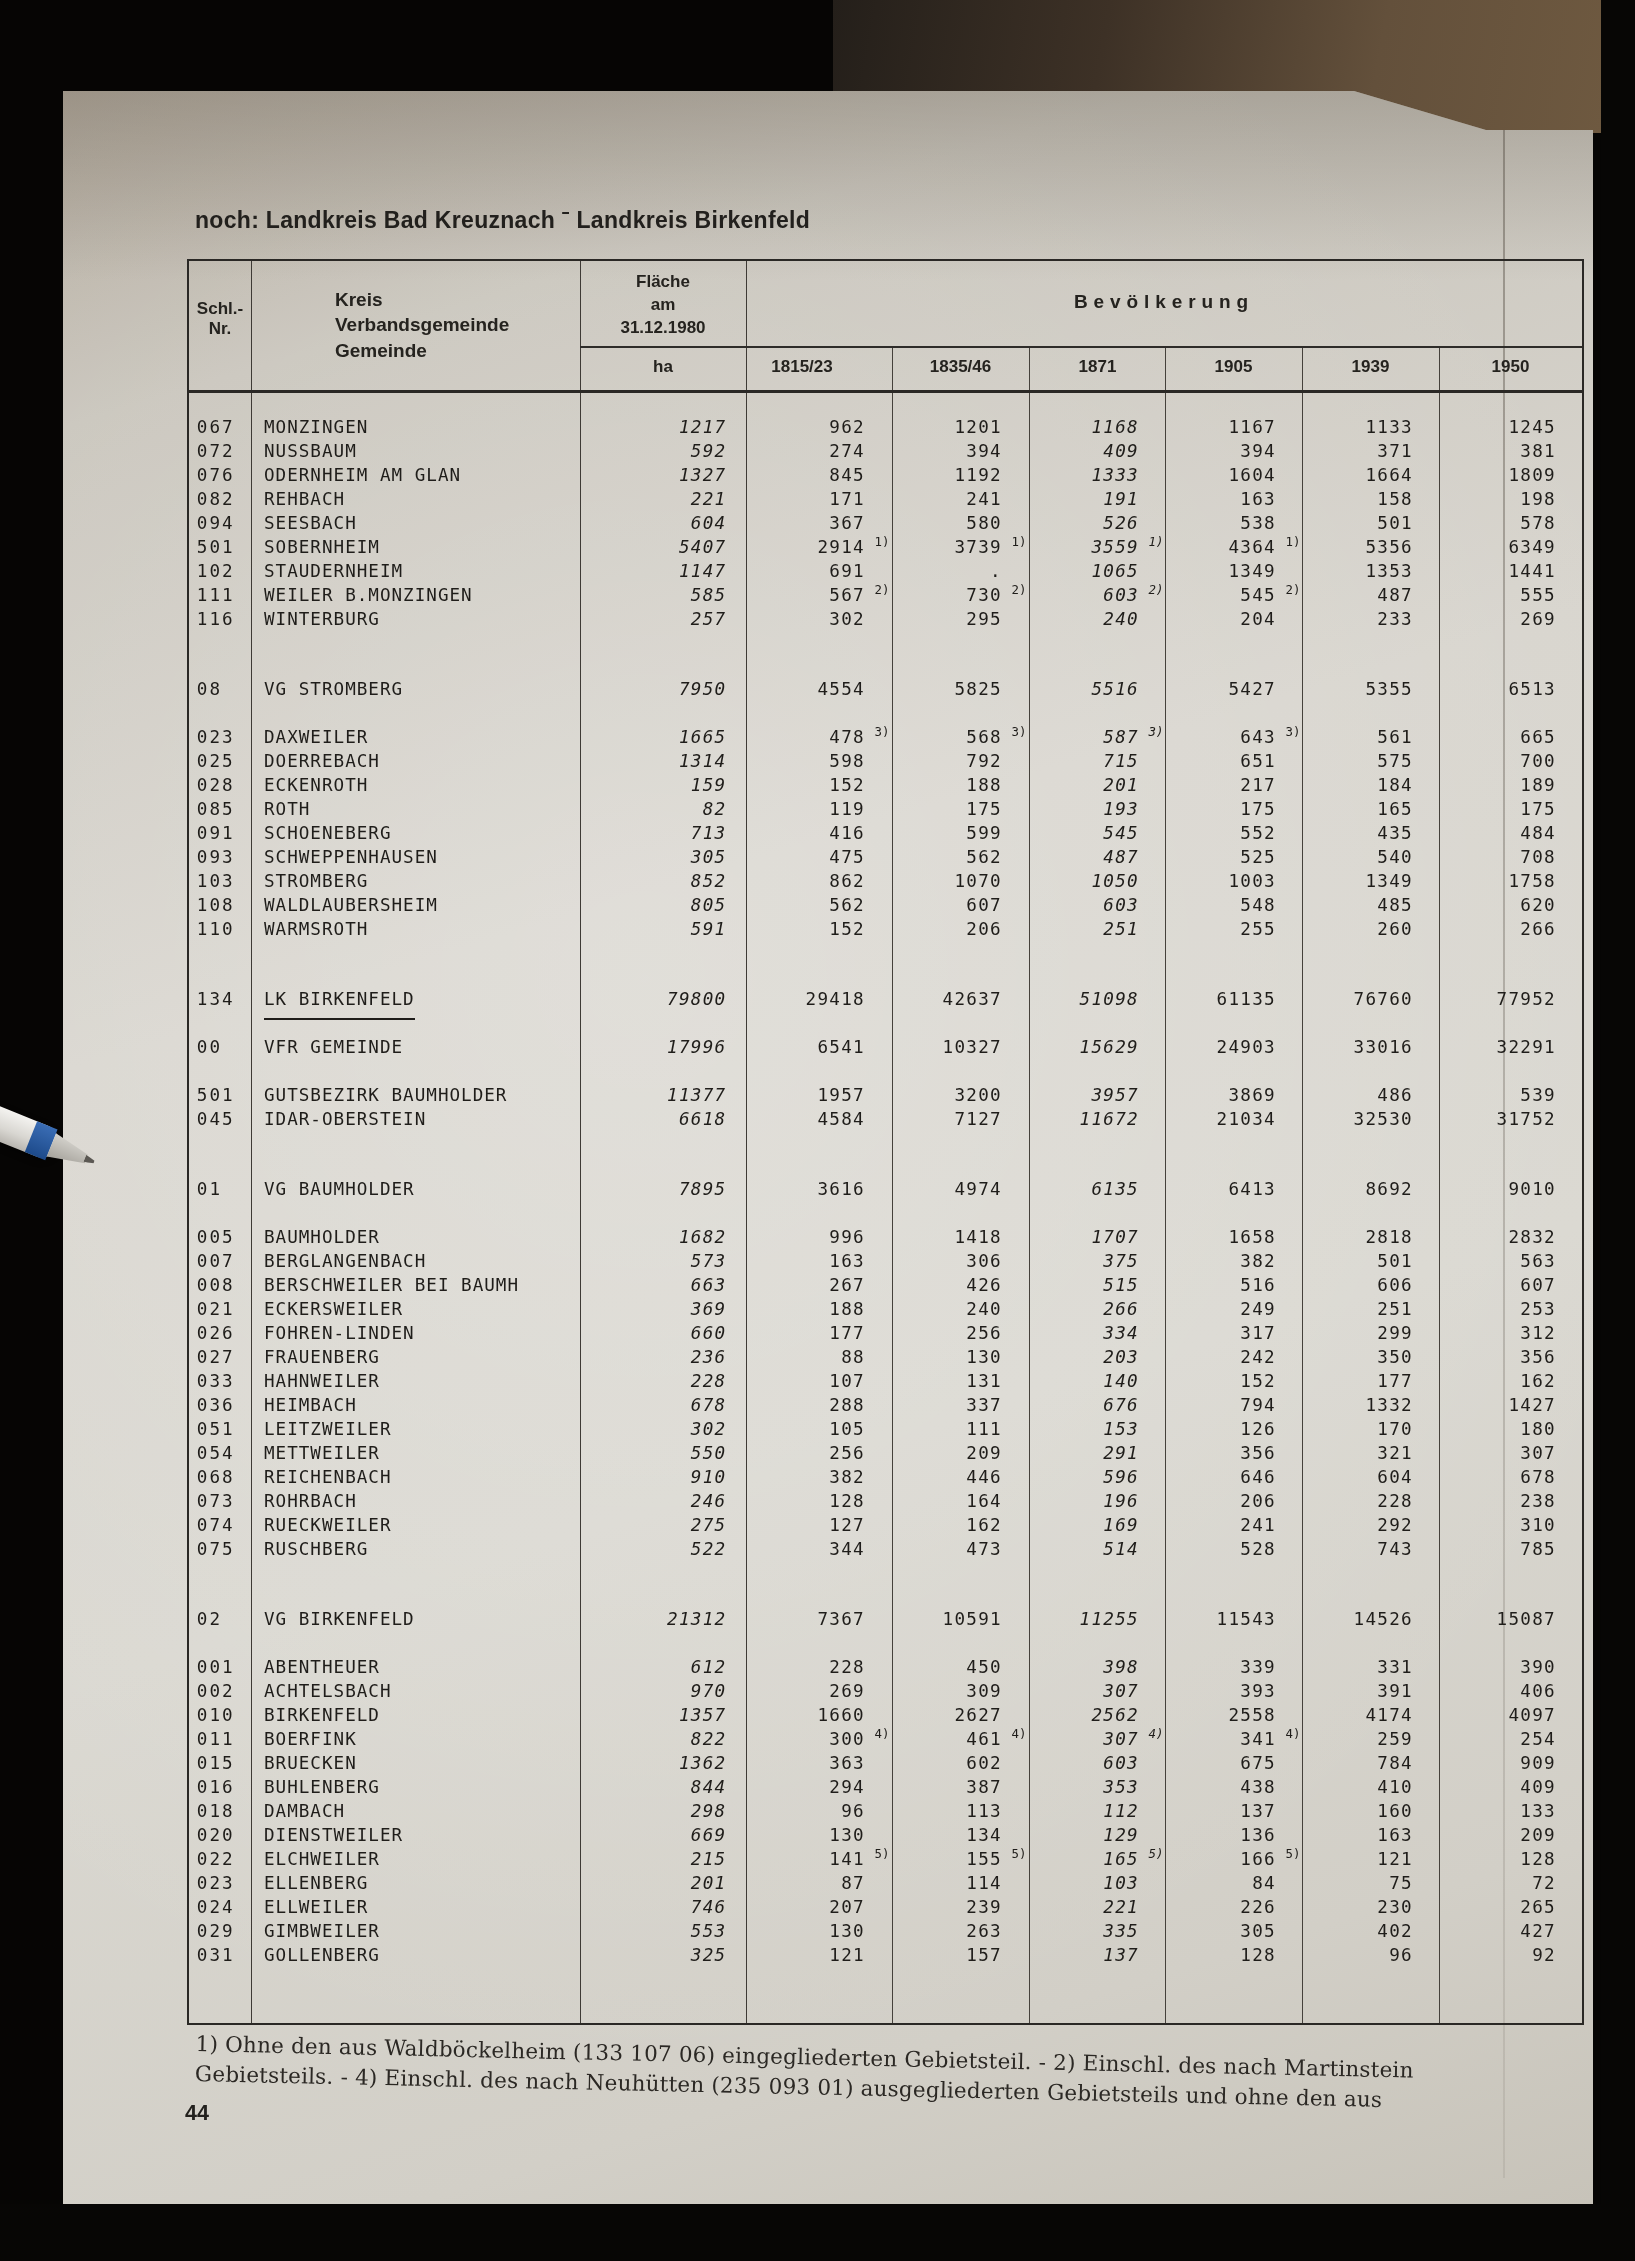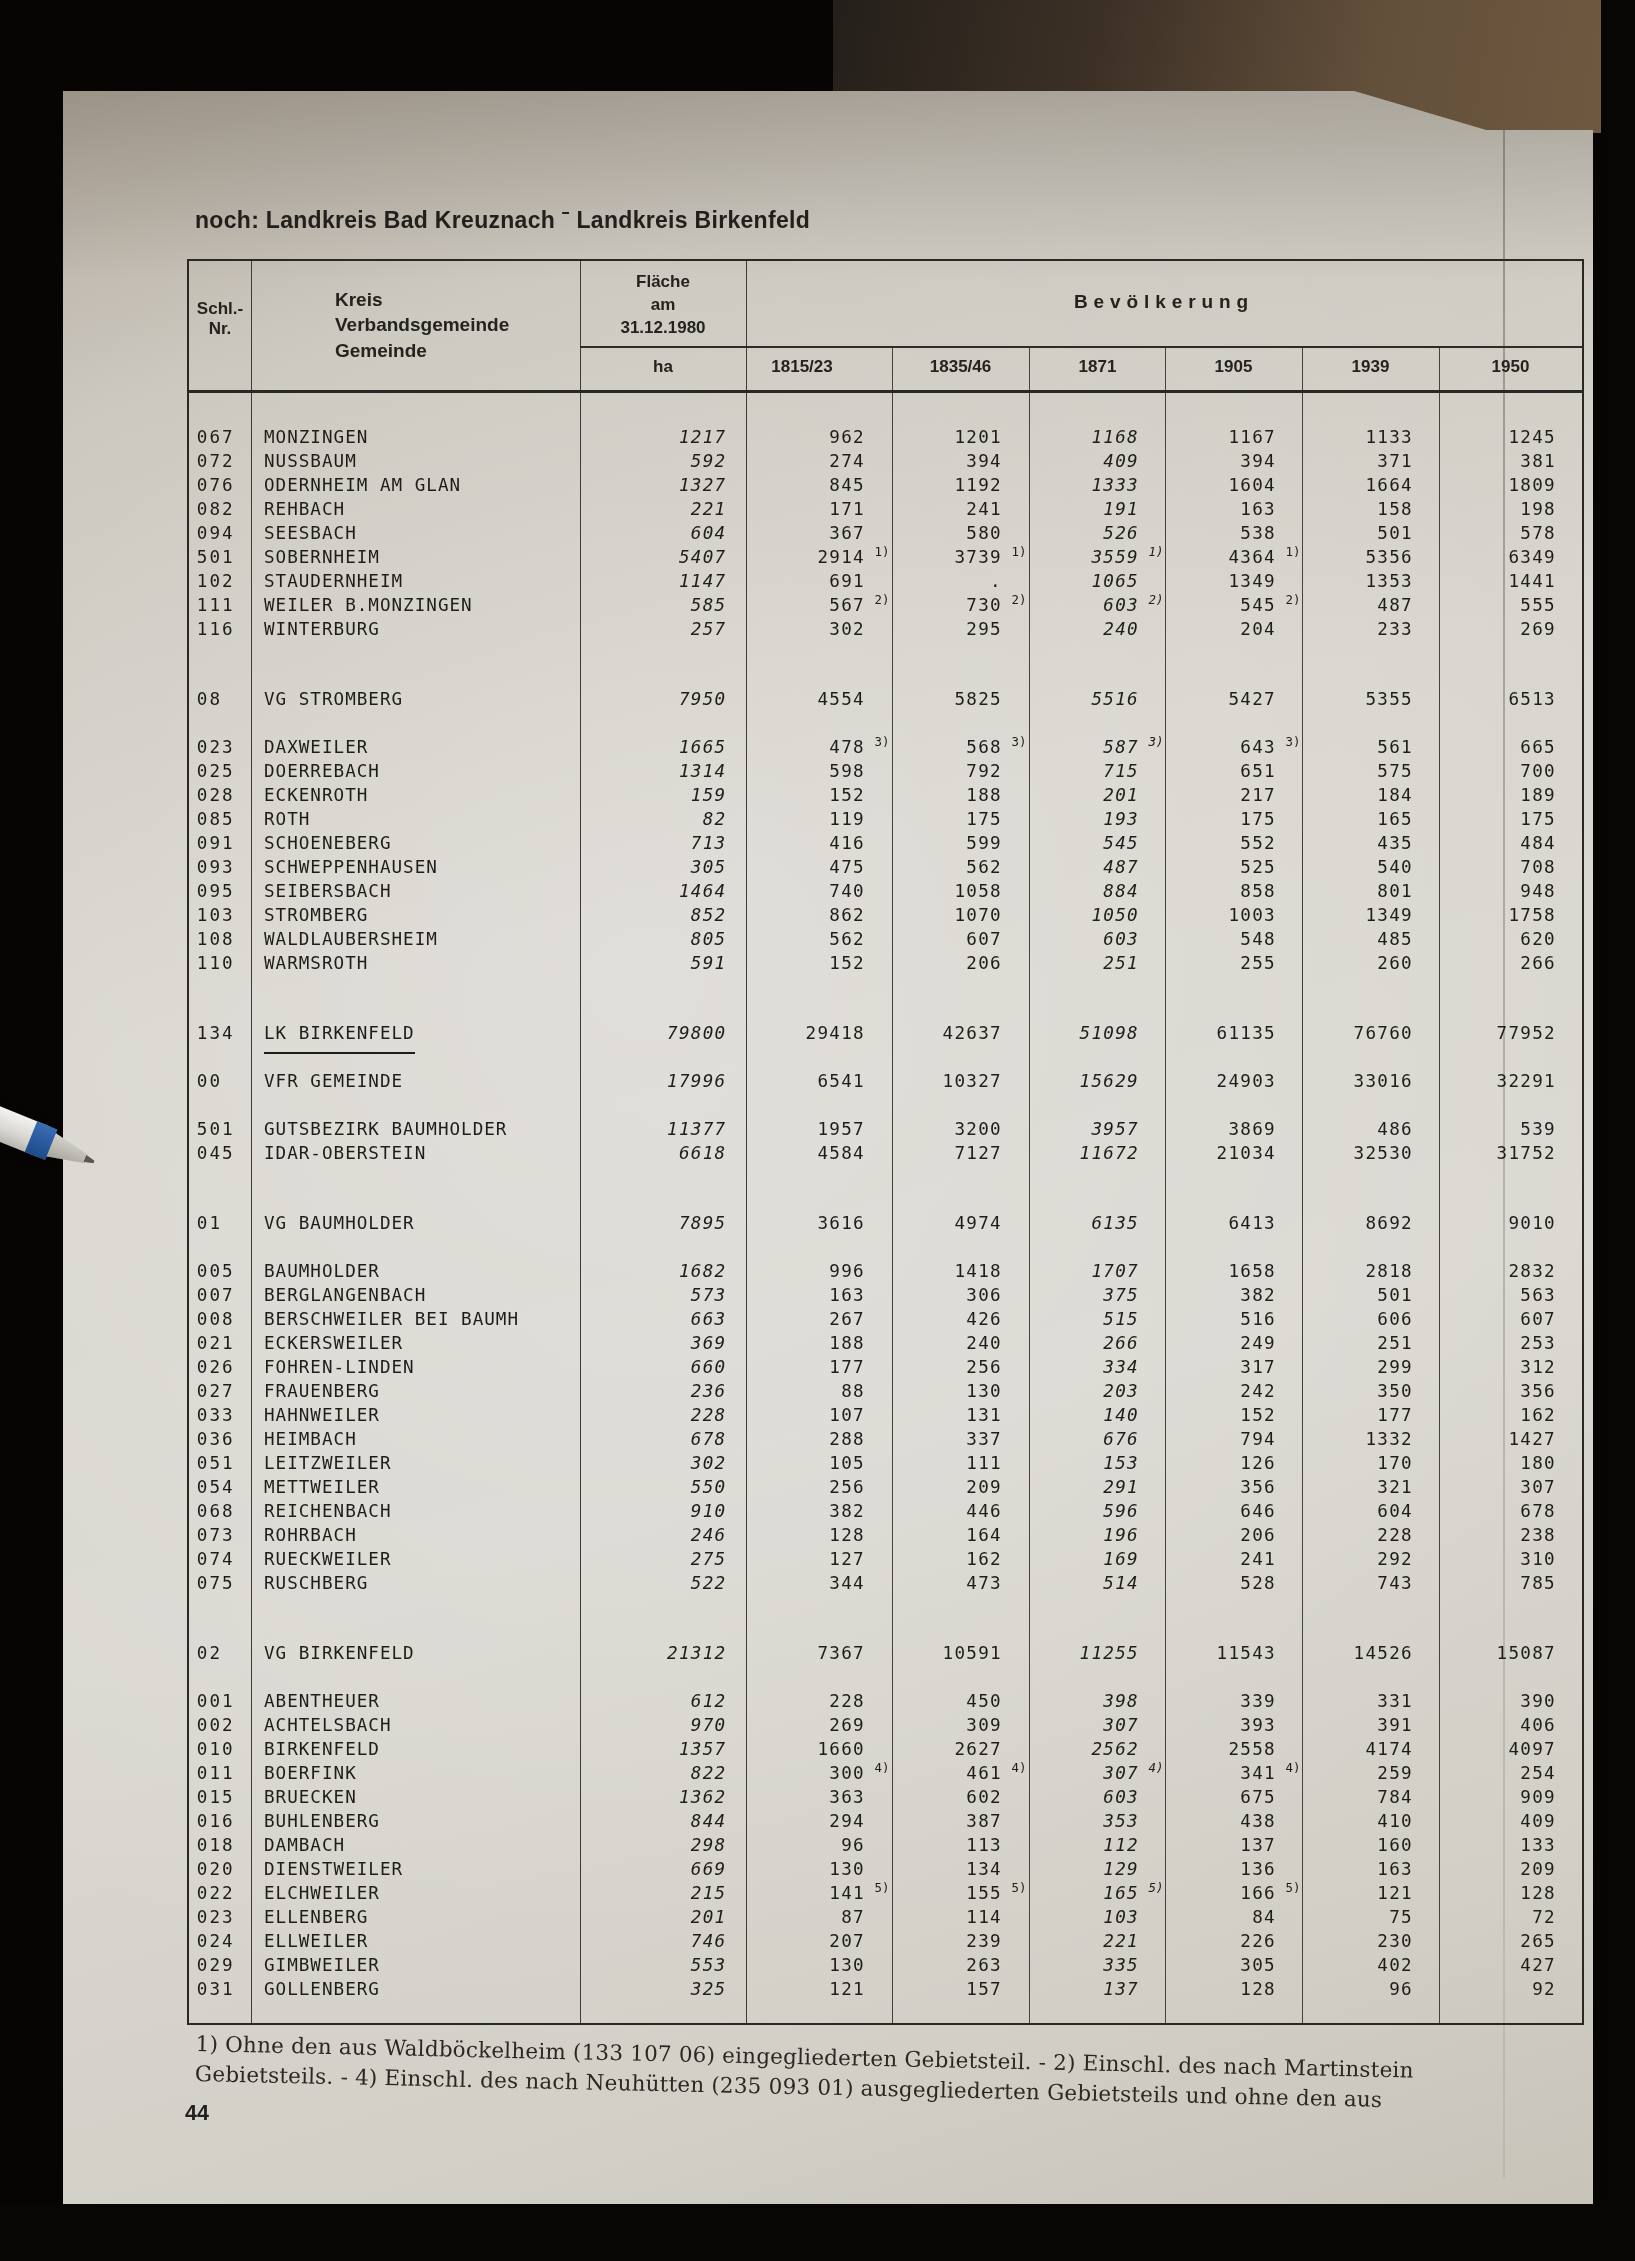--- a/index.html
+++ b/index.html
@@ -55,21 +55,21 @@
   .h-flaeche{position:absolute;left:391px;top:9px;width:166px;text-align:center;font-size:17px;line-height:23px;}
   .h-bev{position:absolute;left:557px;top:30px;width:836px;text-align:center;font-size:19px;letter-spacing:5.9px;}
   .h-ha{position:absolute;left:391px;top:96px;width:166px;text-align:center;font-size:17px;}
   .h-year{position:absolute;top:96px;text-align:center;font-size:17px;}
   .hy0{left:540px;width:146px;}  .hy1{left:703px;width:137px;}
   .hy2{left:840px;width:137px;} .hy3{left:976px;width:137px;}
   .hy4{left:1113px;width:137px;} .hy5{left:1250px;width:143px;}
 
   .tbody{position:absolute;left:0;top:131px;right:0;bottom:0;}
   .blk{}
-  .gap-first{margin-top:33px;}
+  .gap-first{margin-top:23px;}
   .gap-lg{margin-top:46px;}
   .gap-sm{margin-top:24px;}
   .row{display:flex;height:24px;line-height:24px;font-size:17.6px;}
   .c{box-sizing:border-box;flex:0 0 auto;}
   .c0{width:62px;padding-left:7.8px;letter-spacing:2px;}
   .c1{width:329px;padding-left:13px;letter-spacing:1px;white-space:nowrap;}
   .c2{width:166px;padding-right:19.5px;font-style:italic;}
   .c3{width:146px;} .c4{width:137px;} .c5{width:137px;font-style:italic;}
   .c6{width:137px;} .c7{width:137px;} .c8{width:143px;}
   .num{text-align:right;letter-spacing:1.3px;position:relative;}
@@ -326,31 +326,20 @@
             <div class="c c1"><span>SCHWEPPENHAUSEN</span></div>
             <div class="c c2 num">305</div>
             <div class="c num c3"><span>475</span></div>
             <div class="c num c4"><span>562</span></div>
             <div class="c num c5"><span>487</span></div>
             <div class="c num c6"><span>525</span></div>
             <div class="c num c7"><span>540</span></div>
             <div class="c num c8"><span>708</span></div>
           </div>
           <div class="row">
-            <div class="c c0">095</div>
-            <div class="c c1"><span>SEIBERSBACH</span></div>
-            <div class="c c2 num">1464</div>
-            <div class="c num c3"><span>740</span></div>
-            <div class="c num c4"><span>1058</span></div>
-            <div class="c num c5"><span>884</span></div>
-            <div class="c num c6"><span>858</span></div>
-            <div class="c num c7"><span>801</span></div>
-            <div class="c num c8"><span>948</span></div>
-          </div>
-          <div class="row">
             <div class="c c0">103</div>
             <div class="c c1"><span>STROMBERG</span></div>
             <div class="c c2 num">852</div>
             <div class="c num c3"><span>862</span></div>
             <div class="c num c4"><span>1070</span></div>
             <div class="c num c5"><span>1050</span></div>
             <div class="c num c6"><span>1003</span></div>
             <div class="c num c7"><span>1349</span></div>
             <div class="c num c8"><span>1758</span></div>
           </div>

